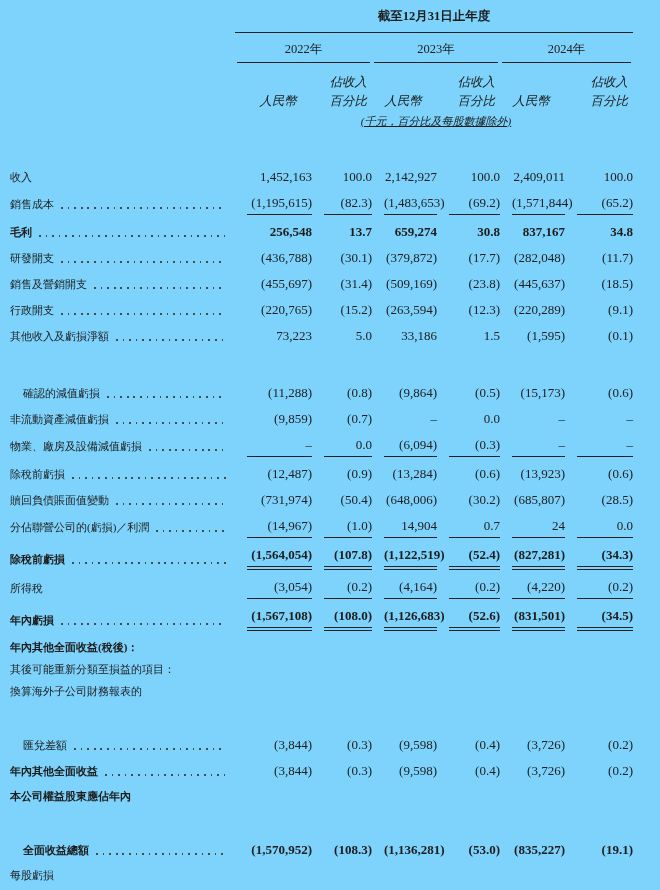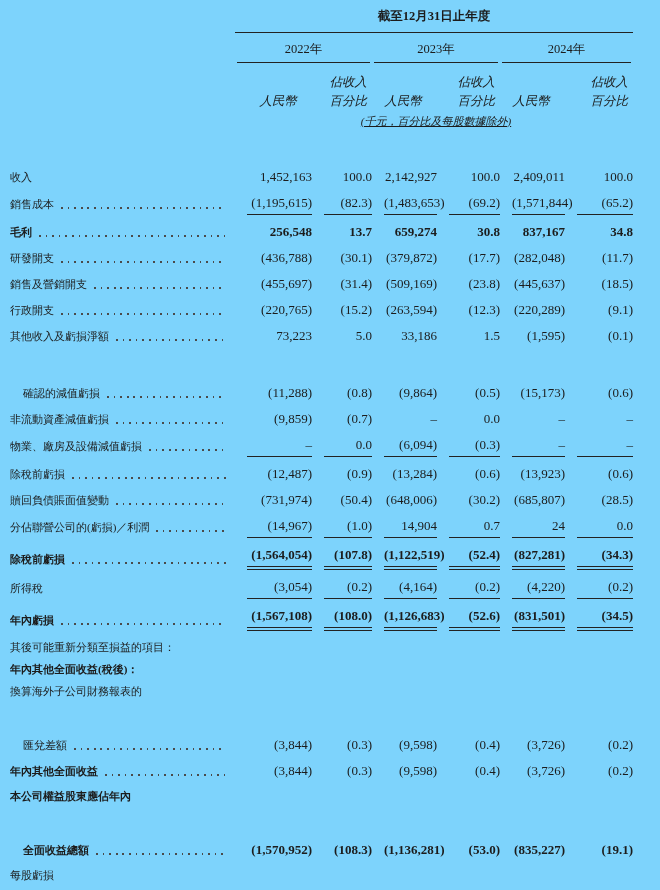--- a/index.html
+++ b/index.html
@@ -322,27 +322,27 @@
           <span class="leader"></span>
         </div>
         <div class="cell b u2">(1,567,108)</div>
         <div class="cell b u2">(108.0)</div>
         <div class="cell b u2">(1,126,683)</div>
         <div class="cell b u2">(52.6)</div>
         <div class="cell b u2">(831,501)</div>
         <div class="cell b u2">(34.5)</div>
       </div>
       <div class="grid row section">
+        <div class="label-cell b">
+          <span class="label-text">年內其他全面收益(稅後)：</span>
+        </div>
+      </div>
+      <div class="grid row section">
         <div class="label-cell">
           <span class="label-text">其後可能重新分類至損益的項目：</span>
-        </div>
-      </div>
-      <div class="grid row section">
-        <div class="label-cell b">
-          <span class="label-text">年內其他全面收益(稅後)：</span>
         </div>
       </div>
       <div class="grid row section">
         <div class="label-cell">
           <span class="label-text">換算海外子公司財務報表的</span>
         </div>
       </div>
       <div class="grid row indent">
         <div class="label-cell">
           <span class="label-text">匯兌差額</span>

